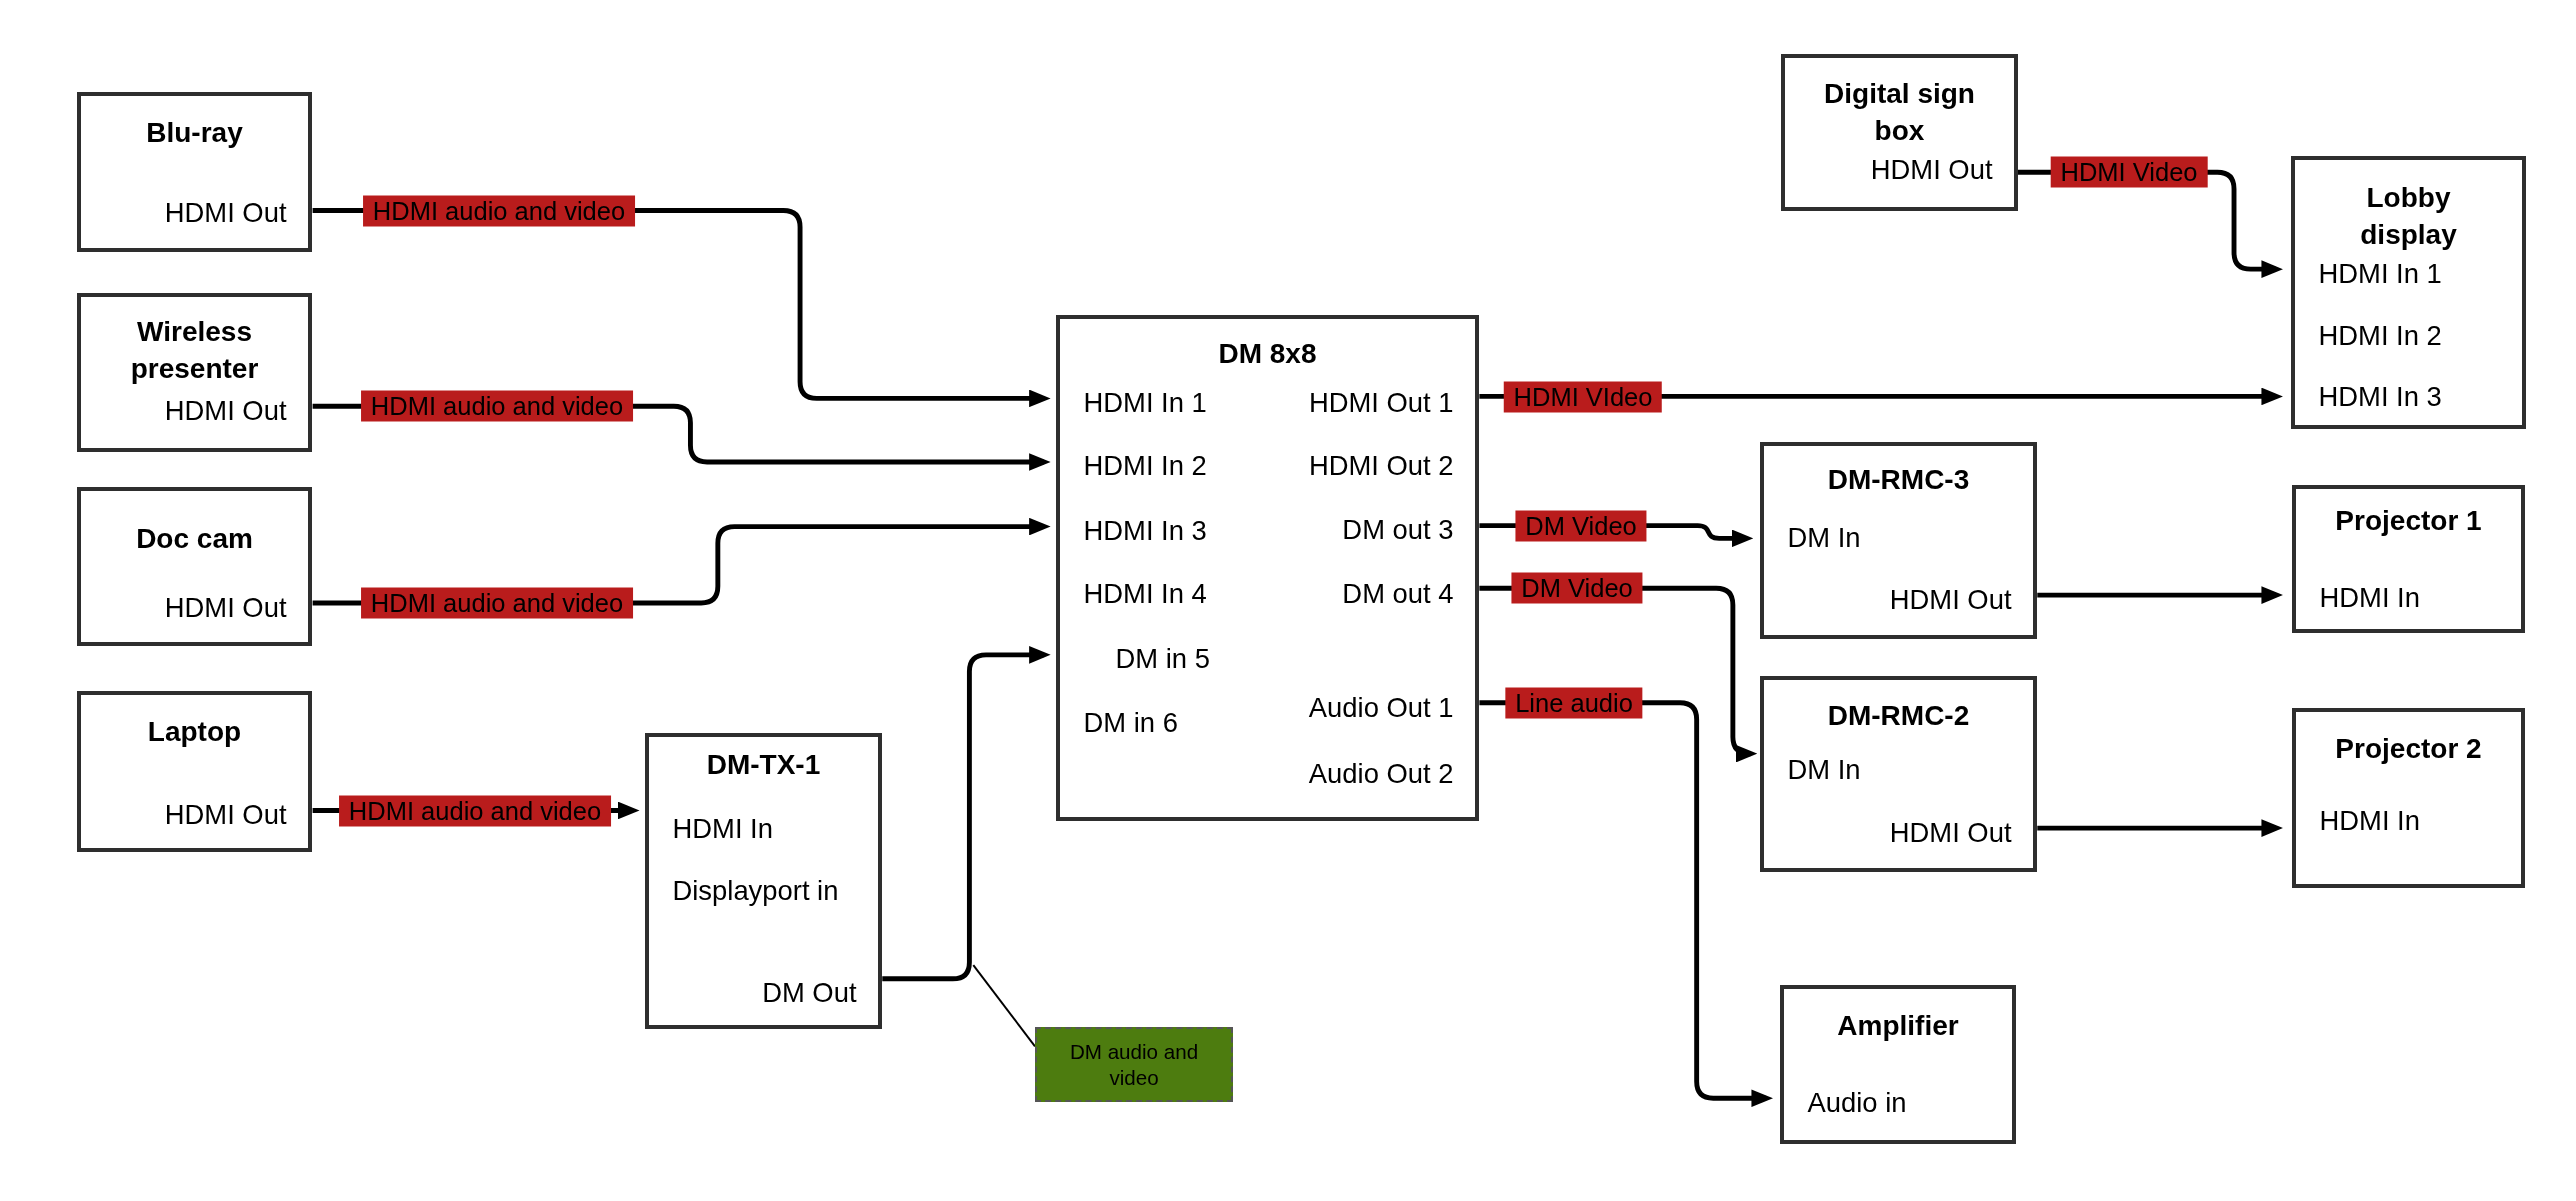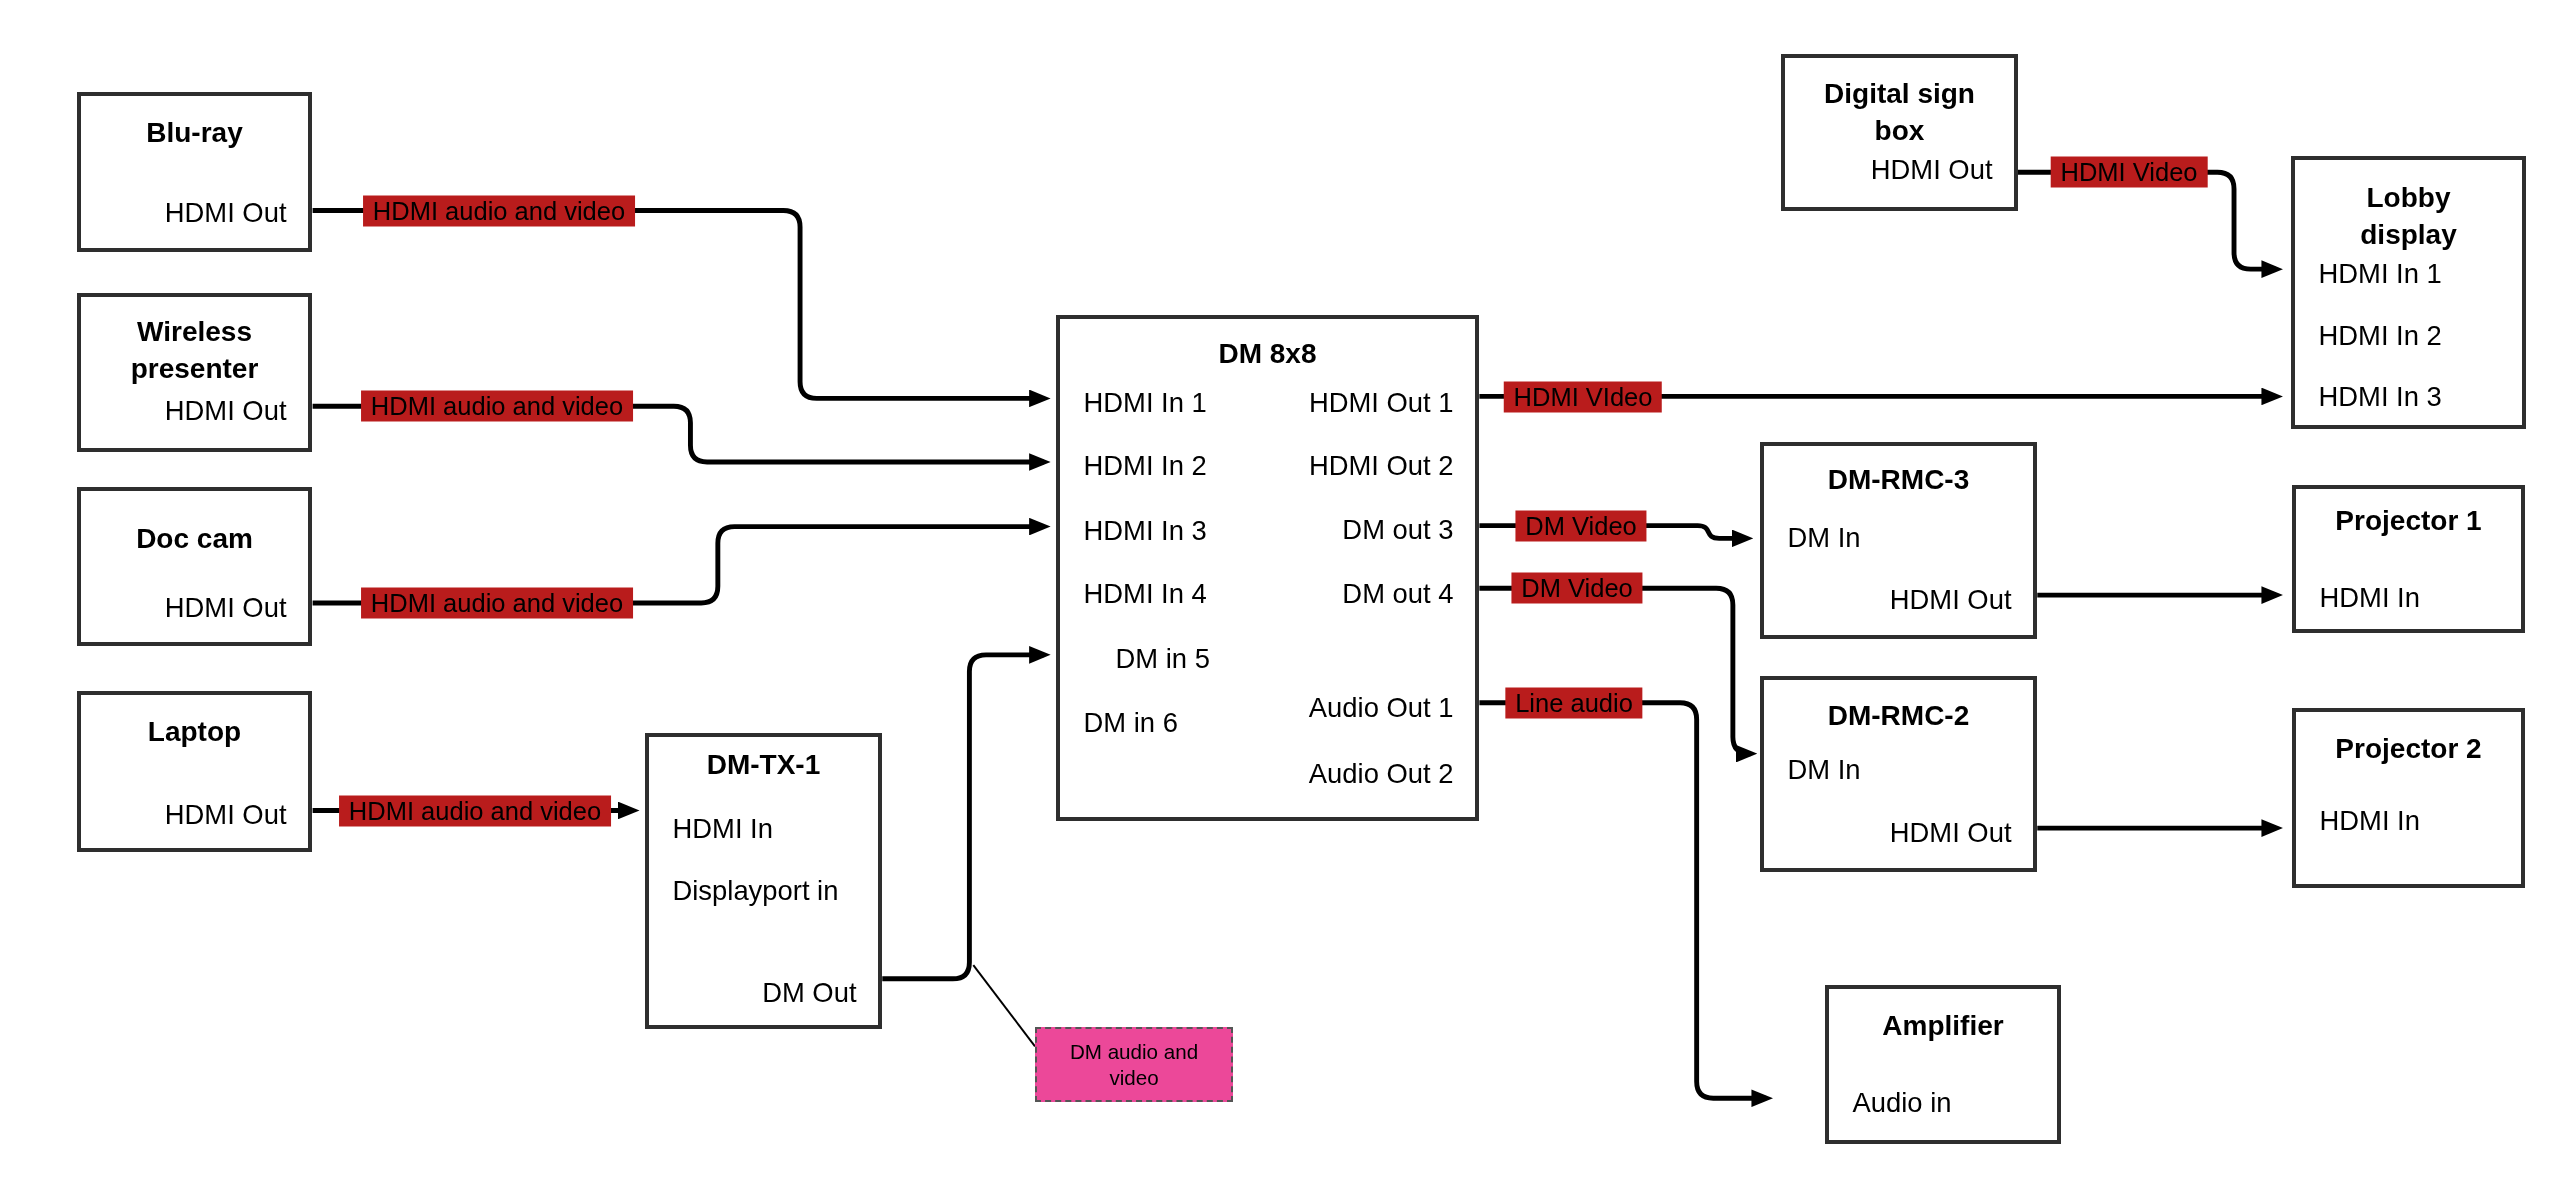--- a/index.html
+++ b/index.html
@@ -41,21 +41,21 @@
     background:#b91c1c;
     padding:0 9.8px;
     font-size:25.5px;
     line-height:31px;
     white-space:nowrap;
     z-index:3;
   }
   .annotation{
     position:absolute;
     border:2px dashed #555;
-    background:#ec4899;
+    background:#4d7c0f;
     box-sizing:border-box;
     font-size:20.6px;
     line-height:26.4px;
     text-align:center;
     padding:9.8px 7.8px 0 7.8px;
     z-index:3;
   }
 </style>
 </head>
 <body>
@@ -155,21 +155,21 @@
     <div class="node-title" style="margin-top:16.6px;">DM-RMC-2</div>
     <div class="port left" style="top:73px;">DM In</div>
     <div class="port right" style="top:136px;">HDMI Out</div>
   </div>
 
   <div class="node" style="left:2292px;top:708px;width:233px;height:180px;">
     <div class="node-title" style="margin-top:17.6px;">Projector 2</div>
     <div class="port left" style="top:92px;">HDMI In</div>
   </div>
 
-  <div class="node" style="left:1780px;top:985px;width:236px;height:159px;margin-left:45px;">
+  <div class="node" style="left:1780px;top:985px;width:236px;height:159px;">
     <div class="node-title" style="margin-top:17.6px;">Amplifier</div>
     <div class="port left" style="top:97px;">Audio in</div>
   </div>
 
   <div class="edge-label" style="left:499px;top:211px;">HDMI audio and video</div>
   <div class="edge-label" style="left:497px;top:406px;">HDMI audio and video</div>
   <div class="edge-label" style="left:497px;top:603px;">HDMI audio and video</div>
   <div class="edge-label" style="left:475px;top:811px;">HDMI audio and video</div>
   <div class="edge-label" style="left:1583px;top:397px;">HDMI VIdeo</div>
   <div class="edge-label" style="left:2129px;top:172px;">HDMI Video</div>

